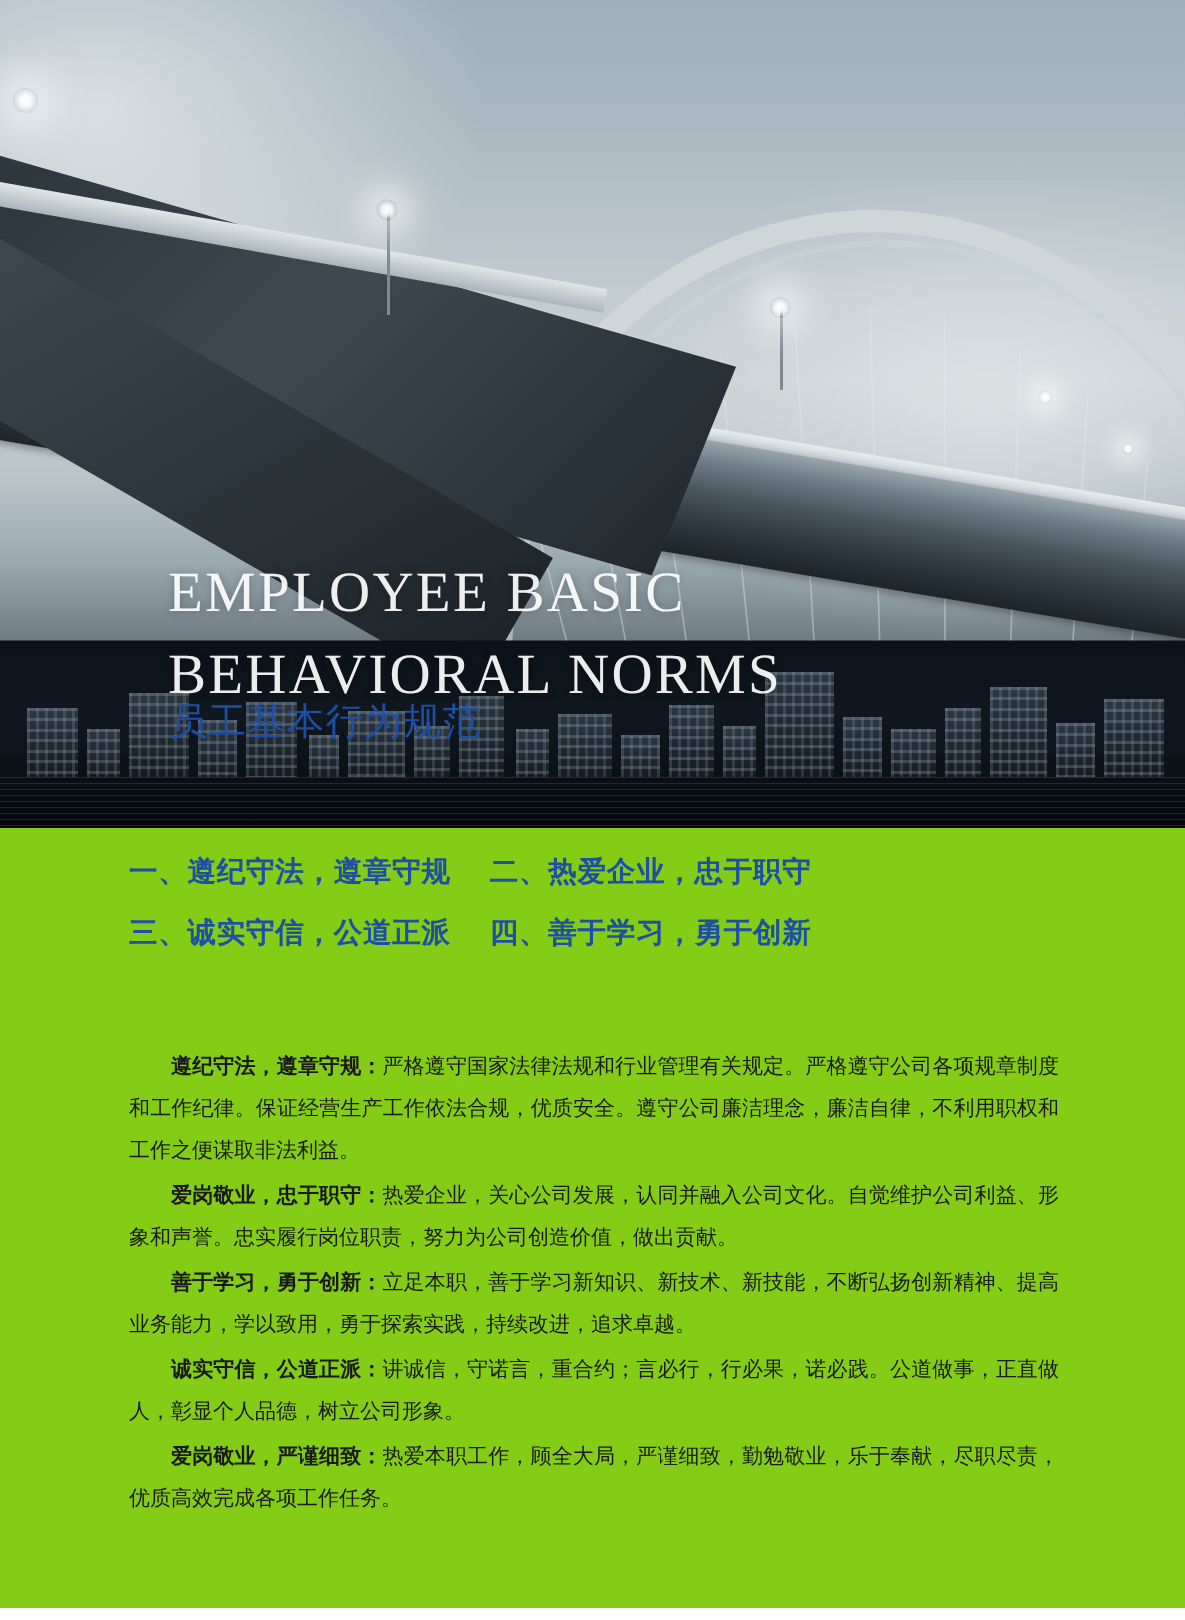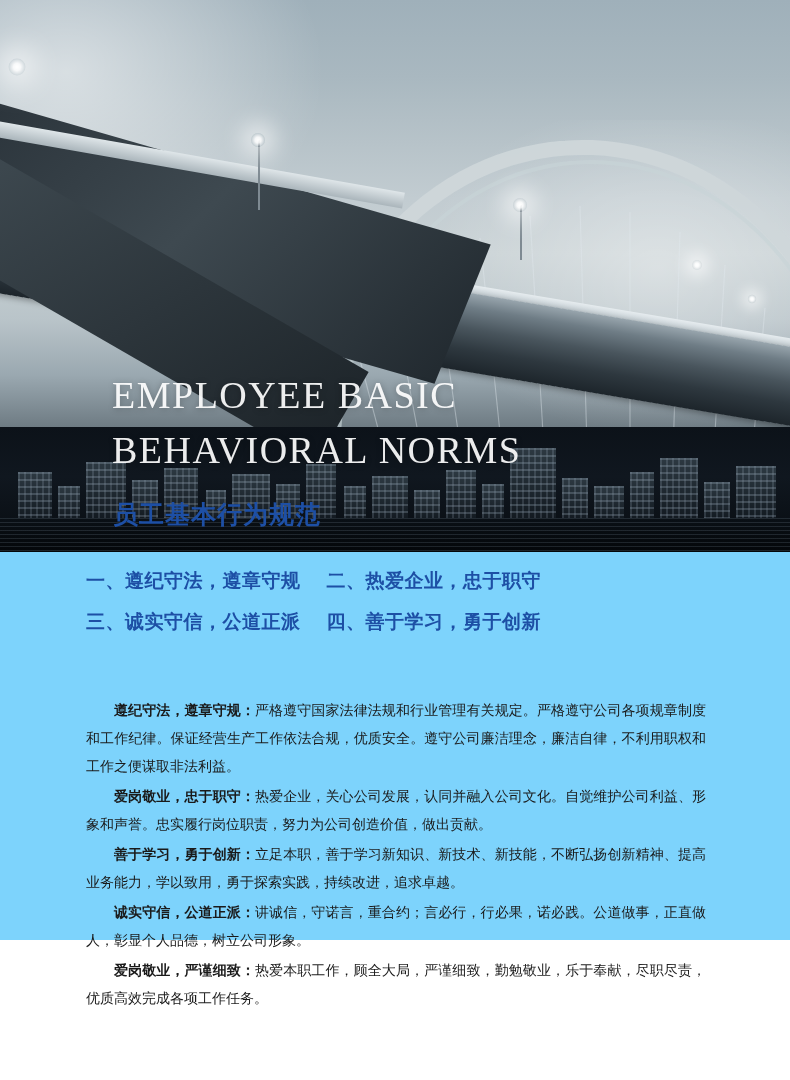--- a/index.html
+++ b/index.html
@@ -10,22 +10,22 @@
     width: 790px;
     height: 1080px;
     background: #ffffff;
     font-family: "Liberation Sans", sans-serif;
     overflow: hidden;
   }
 
   .page {
     position: relative;
     width: 790px;
-    height: 940px;
-    background: #7dd3fc;
+    height: 1072px;
+    background: #84cc16;
   }
 
   
   .hero {
     position: relative;
     width: 790px;
     height: 552px;
     overflow: hidden;
     background: #5d6b73;
   }
@@ -219,23 +219,23 @@
     letter-spacing: 1.5px;
     color: rgba(255,255,255,0.92);
     line-height: 1.45;
     text-shadow: 0 1px 6px rgba(0,0,0,.25);
     white-space: pre-line;
     font-weight: 400;
   }
   .hero-cn {
     position: absolute;
     left: 113px;
-    top: 498px;
+    top: 464px;
     font-size: 25px;
-    font-weight: bold;
+    font-weight: normal;
     color: #1d4fa5;
     letter-spacing: 1px;
   }
 
   
   .headings {
     position: absolute;
     left: 0;
     top: 568px;
     width: 790px;

